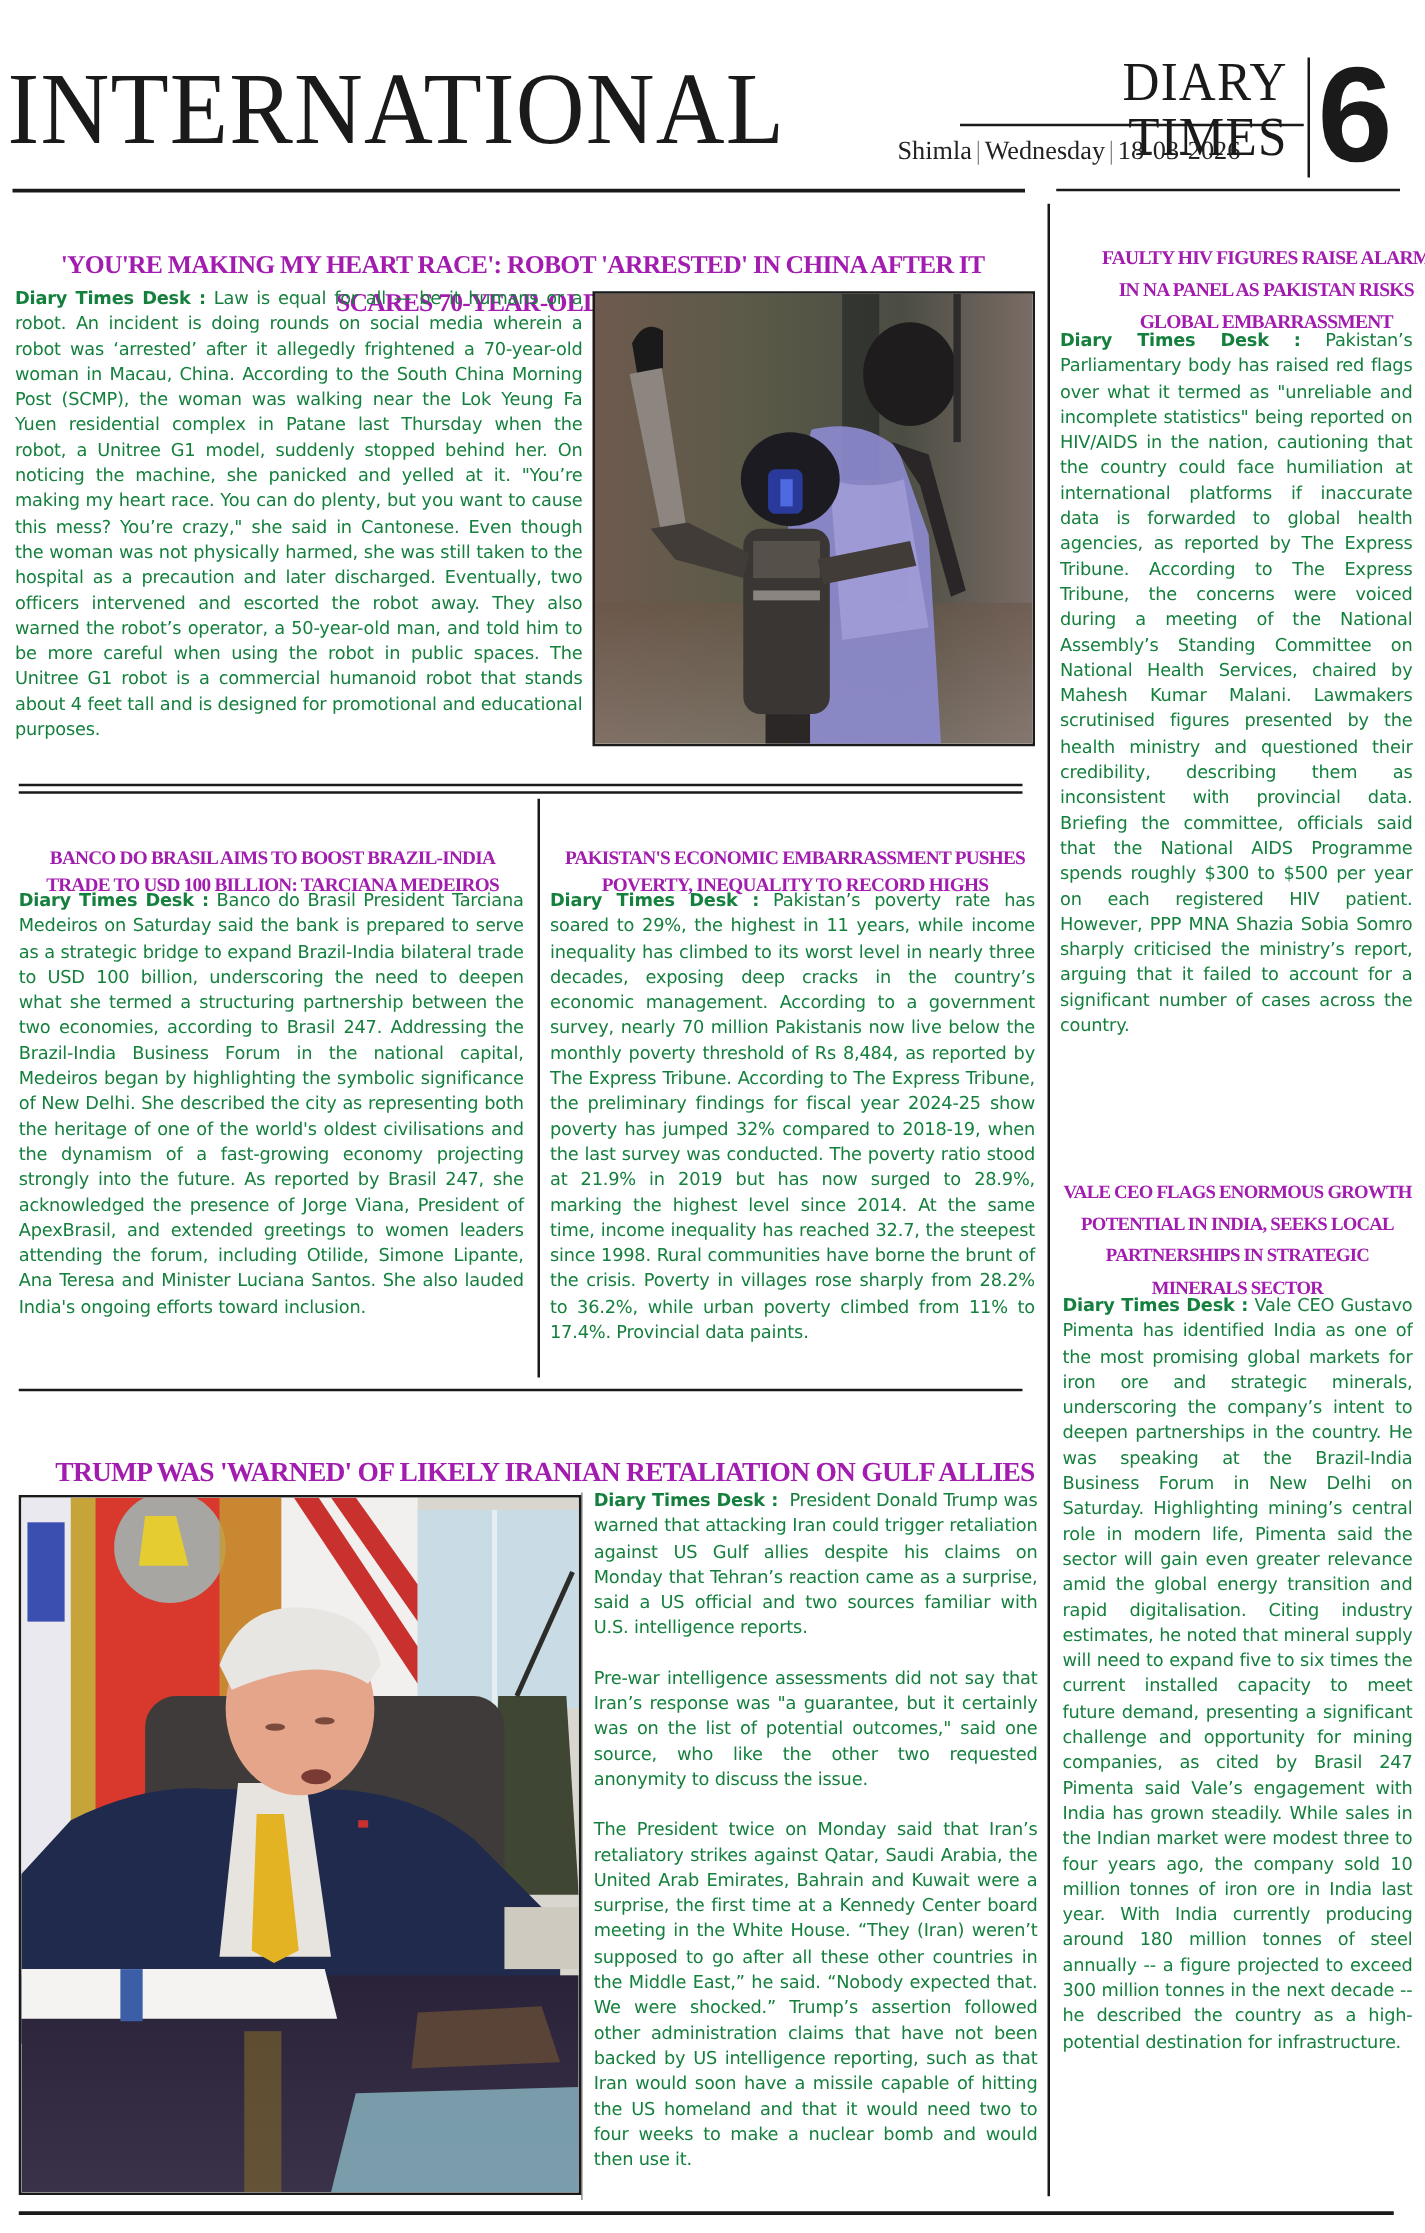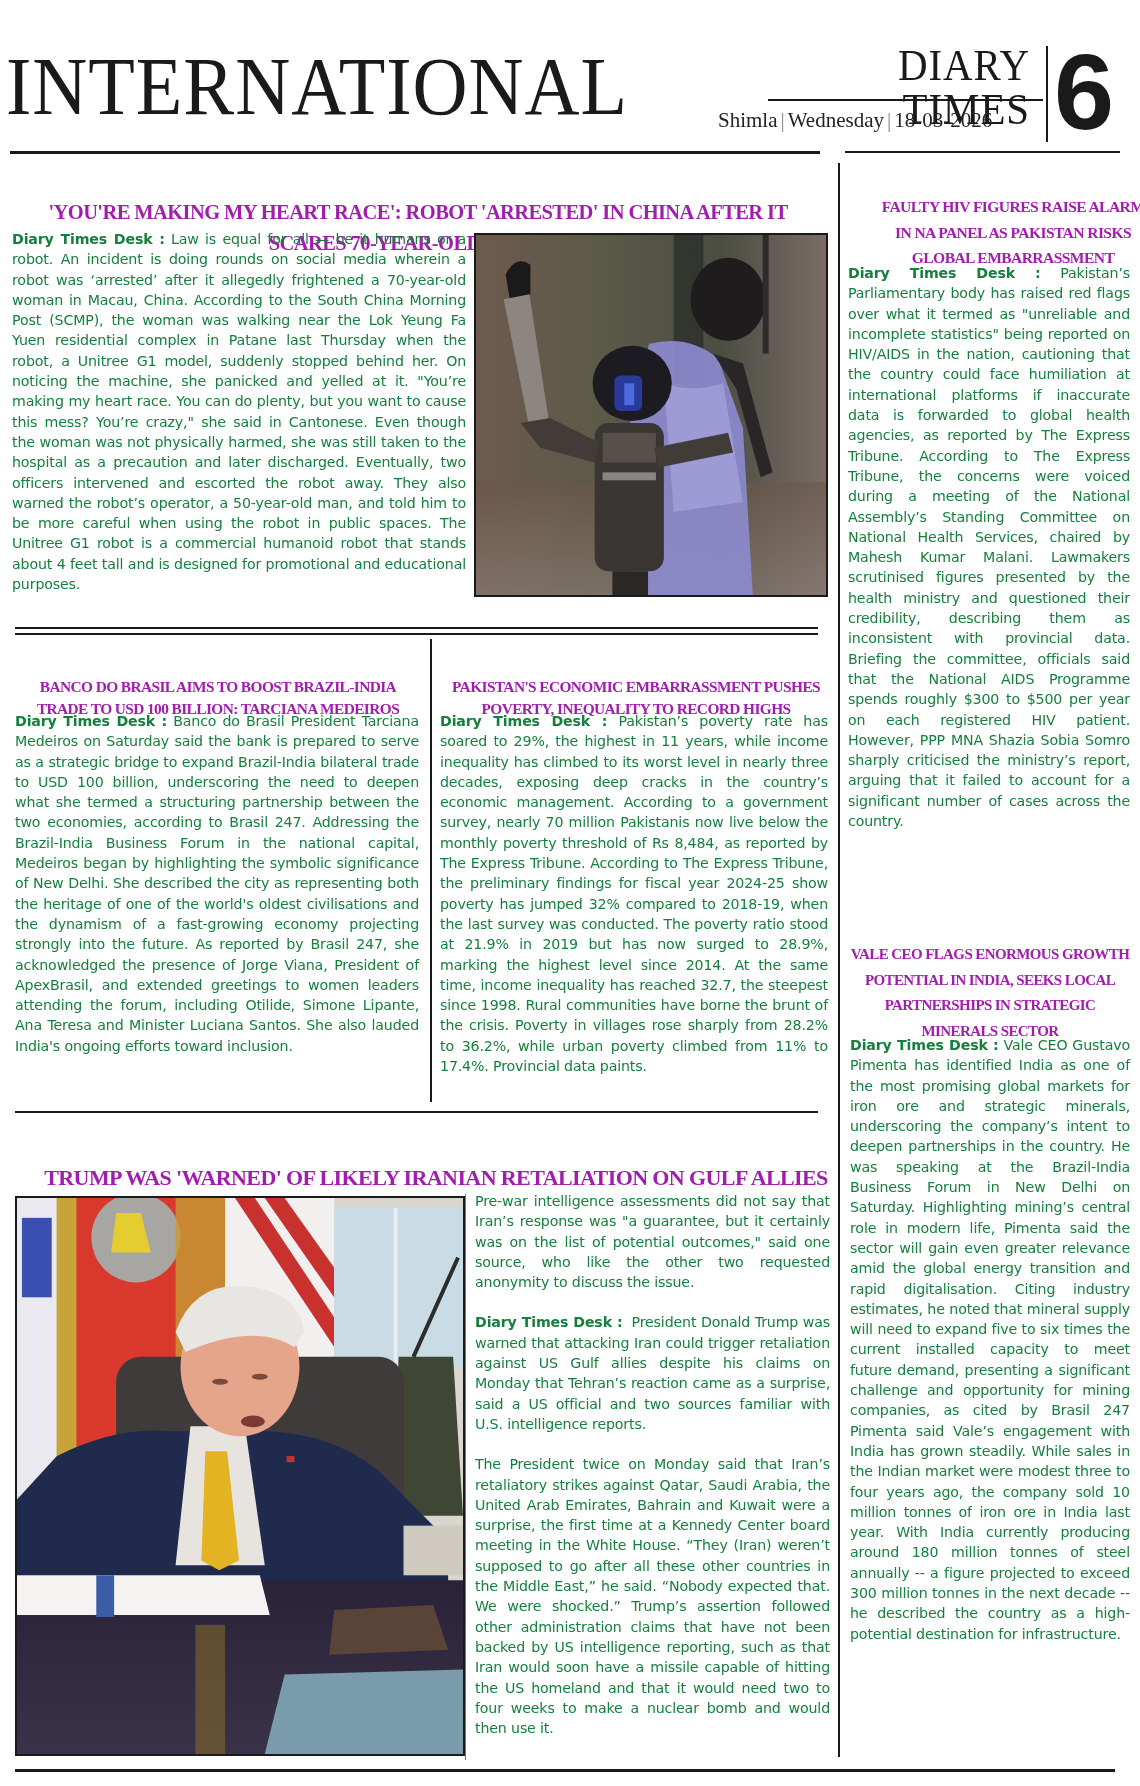--- a/index.html
+++ b/index.html
@@ -188,17 +188,17 @@
 
       <rect x="0" y="385" width="450" height="175" fill="url(#desk)"></rect>
       <path d="M0 380 l245 0 l10 40 l-255 0 z" fill="#f4f3f1"></path>
       <rect x="80" y="380" width="18" height="42" fill="#3c5ea6"></rect>
       <path d="M320 415 l100 -5 l15 45 l-120 5 z" fill="#5a4438"></path>
       <path d="M270 480 l180 -5 l0 85 l-200 0 z" fill="#8bb8c4" opacity="0.8"></path>
       <rect x="180" y="430" width="30" height="130" fill="#8d7326" opacity="0.5"></rect>
     </svg>
   </div>
   <div class="body" style="left:475px; top:1191px; width:355px;">
+    <p><span class="byline">Diary Times Desk :</span>&nbsp; <span>President Donald Trump was warned that attacking Iran could trigger retaliation against US Gulf allies despite his claims on Monday that Tehran’s reaction came as a surprise, said a US official and two sources familiar with U.S. intelligence reports.</span></p>
     <p>Pre-war intelligence assessments did not say that Iran’s response was "a guarantee, but it certainly was on the list of potential outcomes," said one source, who like the other two requested anonymity to discuss the issue.</p>
-    <p><span class="byline">Diary Times Desk :</span>&nbsp; <span>President Donald Trump was warned that attacking Iran could trigger retaliation against US Gulf allies despite his claims on Monday that Tehran’s reaction came as a surprise, said a US official and two sources familiar with U.S. intelligence reports.</span></p>
     <p>The President twice on Monday said that Iran’s retaliatory strikes against Qatar, Saudi Arabia, the United Arab Emirates, Bahrain and Kuwait were a surprise, the first time at a Kennedy Center board meeting in the White House. “They (Iran) weren’t supposed to go after all these other countries in the Middle East,” he said. “Nobody expected that. We were shocked.” Trump’s assertion followed other administration claims that have not been backed by US intelligence reporting, such as that Iran would soon have a missile capable of hitting the US homeland and that it would need two to four weeks to make a nuclear bomb and would then use it.</p>
   </div>
 </article>
 
 </body></html>

